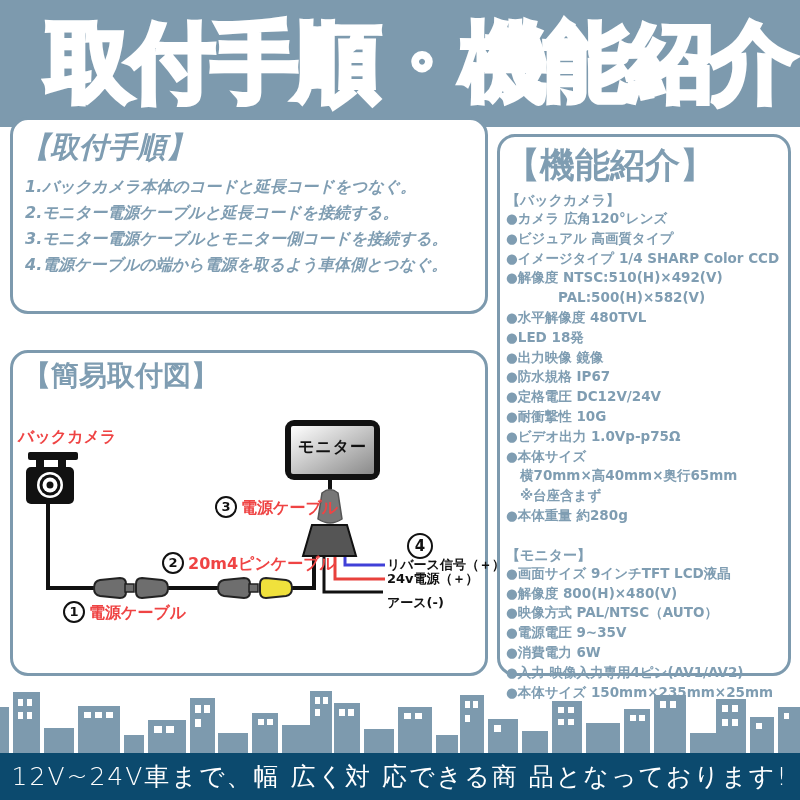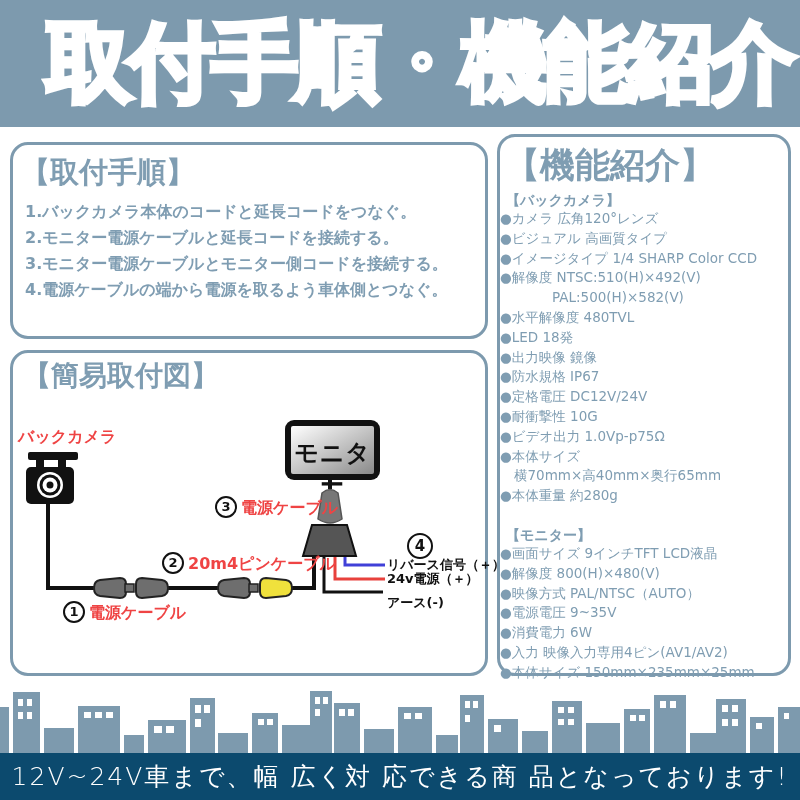--- a/index.html
+++ b/index.html
@@ -11,39 +11,39 @@
   .title-band{
     position:absolute;left:0;top:0;width:800px;height:127px;background:#7d9aae;
     display:flex;align-items:center;justify-content:center;
   }
   .title-text{
     font-size:86px;font-weight:bold;letter-spacing:-3px;white-space:nowrap;
     color:#7d9aae;margin-left:39px;-webkit-text-stroke:5px #ffffff;
   }
   
   .panel{position:absolute;background:#ffffff;border:3px solid #7d9aae;border-radius:18px;box-sizing:content-box;}
-  #panel-steps{left:10px;top:142px;width:472px;height:191px;}
+  #panel-steps{left:10px;top:117px;width:472px;height:191px;font-style:italic;}
   #panel-diagram{left:10px;top:350px;width:472px;height:320px;}
   #panel-features{left:497px;top:134px;width:288px;height:536px;}
   .panel-heading{font-weight:bold;color:#7f9db2;white-space:nowrap;}
   
   #panel-steps .panel-heading{font-size:29px;margin:8px 0 6px 8px;}
   .step{font-size:16px;font-weight:bold;color:#7f9db2;line-height:26px;margin-left:12px;white-space:nowrap;}
   
   #panel-features .panel-heading{font-size:35px;margin:5px 0 2px 5px;}
   .feat-sub{font-size:14px;font-weight:bold;color:#7f9db2;line-height:18px;margin-left:6px;white-space:nowrap;}
-  .fline{font-size:13.5px;font-weight:normal;color:#7f9db2;line-height:19.8px;white-space:nowrap;}
+  .fline{font-size:13.5px;font-weight:bold;color:#7f9db2;line-height:19.8px;margin-left:6px;white-space:nowrap;}
   .ind-pal{padding-left:52px;}
   .ind-sm{padding-left:14px;}
   
   #panel-diagram .panel-heading{position:absolute;left:10px;top:4px;font-size:28px;}
   .dg-svg{position:absolute;left:0;top:0;width:472px;height:314px;}
   .dg-label{position:absolute;color:#ef4444;font-size:16px;font-weight:bold;white-space:nowrap;}
   .monitor-label{position:absolute;left:272px;top:84px;width:95px;text-align:center;
-    color:#111;font-size:24px;font-weight:bold;letter-spacing:1px;}
+    color:#111;font-size:16px;font-weight:bold;letter-spacing:1px;}
   .cnum{
     position:absolute;width:18px;height:18px;border:2px solid #111;border-radius:50%;
     background:#fff;color:#111;font-size:13px;font-weight:bold;line-height:18px;text-align:center;
   }
   .wire-label{position:absolute;left:374px;color:#111;font-size:13px;font-weight:bold;white-space:nowrap;line-height:14px;}
   
   .skyline{position:absolute;left:0;top:685px;width:800px;height:68px;}
   .footer-band{
     position:absolute;left:0;top:753px;width:800px;height:47px;background:#0c4a6e;
     display:flex;align-items:center;justify-content:center;
@@ -146,20 +146,21 @@
   <div class="fline ind-pal">PAL:500(H)×582(V)</div>
   <div class="fline">●水平解像度 480TVL</div>
   <div class="fline">●LED 18発</div>
   <div class="fline">●出力映像 鏡像</div>
   <div class="fline">●防水規格 IP67</div>
   <div class="fline">●定格電圧 DC12V/24V</div>
   <div class="fline">●耐衝撃性 10G</div>
   <div class="fline">●ビデオ出力 1.0Vp-p75Ω</div>
   <div class="fline">●本体サイズ</div>
   <div class="fline ind-sm">横70mm×高40mm×奥行65mm</div>
+  <div class="fline ind-sm">※台座含まず</div>
   <div class="fline">●本体重量 約280g</div>
   <div class="feat-sub" style="margin-top:20px;">【モニター】</div>
   <div class="fline">●画面サイズ 9インチTFT LCD液晶</div>
   <div class="fline">●解像度 800(H)×480(V)</div>
   <div class="fline">●映像方式 PAL/NTSC（AUTO）</div>
   <div class="fline">●電源電圧 9~35V</div>
   <div class="fline">●消費電力 6W</div>
   <div class="fline">●入力 映像入力専用4ピン(AV1/AV2)</div>
   <div class="fline">●本体サイズ 150mm×235mm×25mm</div>
 </div>

